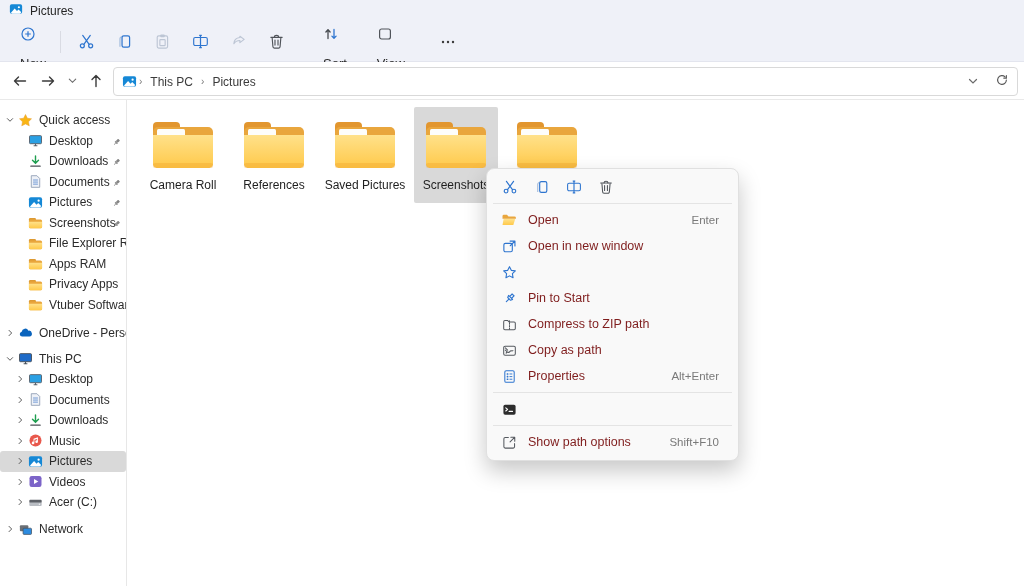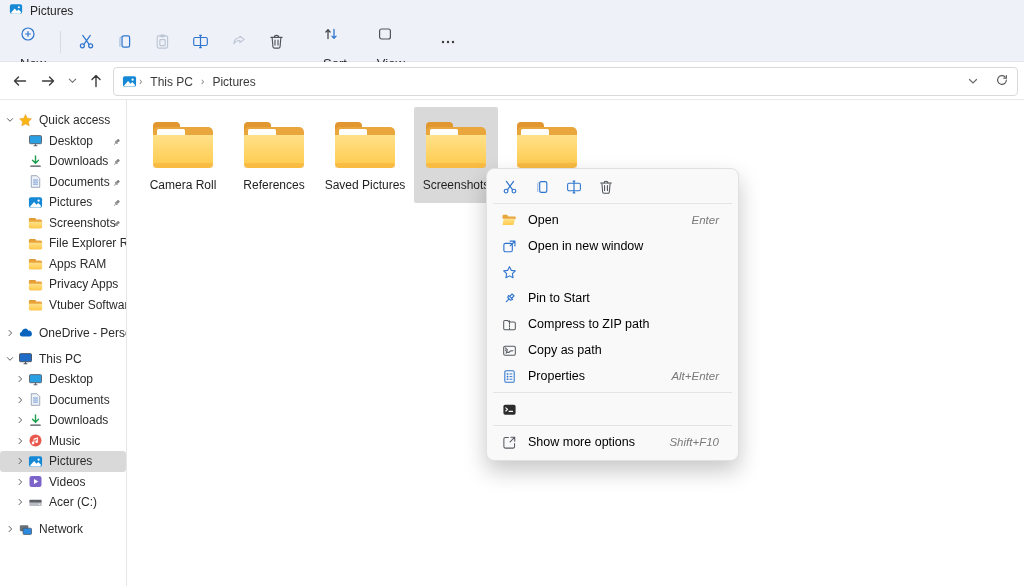--- a/index.html
+++ b/index.html
@@ -43,22 +43,22 @@
   .tile.sel { background:#d9d9d9; }
   .tile svg { margin-top:11px; }
   .tlabel { margin-top:6px; font-size:12px; color:#1f1f1f; text-align:right; }
   
   .cmenu { position:absolute; left:486px; top:168px; width:253px; background:#f9f9f9; border:1px solid #e0e0e0; border-radius:8px; box-shadow:0 10px 22px rgba(0,0,0,0.22); padding:5px; z-index:50; }
   .cm-iconrow { display:flex; align-items:center; height:26px; padding-left:2px; }
   .cm-iconcell { width:32px; height:26px; display:flex; align-items:center; justify-content:center; border-radius:4px; }
   .msep { height:1px; background:#e4e4e4; margin:3px 1px; }
   .mi { display:flex; align-items:center; height:26px; border-radius:4px; padding:0 8px; }
   .mic { width:18px; display:flex; justify-content:center; margin-right:10px; flex:none; }
-  .mlabel { font-size:12.5px; color:#000000; flex:1; white-space:nowrap; }
-  .msc { font-size:11.5px; color:#797979; padding-right:6px;font-style:italic; }
+  .mlabel { font-size:12.5px; color:#7f1d1d; flex:1; white-space:nowrap; }
+  .msc { font-size:11.5px; color:#797979; padding-right:6px; }
 </style>
 </head>
 <body>
 
 <svg width="0" height="0" style="position:absolute">
   <defs>
     <linearGradient id="gF" x1="0" y1="0" x2="0" y2="1">
       <stop offset="0" stop-color="#FFE18A"></stop>
         <stop offset="1" stop-color="#FFC94A"></stop>
     </linearGradient>
@@ -689,16 +689,16 @@
 
   <div class="msep"></div>
 
   <div class="mi">
     <span class="mic">
         <svg width="15" height="15" viewBox="0 0 16 16" fill="none" stroke="#55595f" stroke-width="1.1" stroke-linecap="round" stroke-linejoin="round">
           <path d="M6.8 2.6H3.4A1.4 1.4 0 0 0 2 4v8.6A1.4 1.4 0 0 0 3.4 14H12a1.4 1.4 0 0 0 1.4-1.4V9.2"></path>
           <path d="M9.4 2.4h4.2v4.2M13.4 2.6 8.6 7.4"></path>
         </svg>
       </span>
-    <span class="mlabel">Show more options</span>
+    <span class="mlabel">Show path options</span>
     <span class="msc">Shift+F10</span>
   </div>
 </div>
 
 </body></html>

